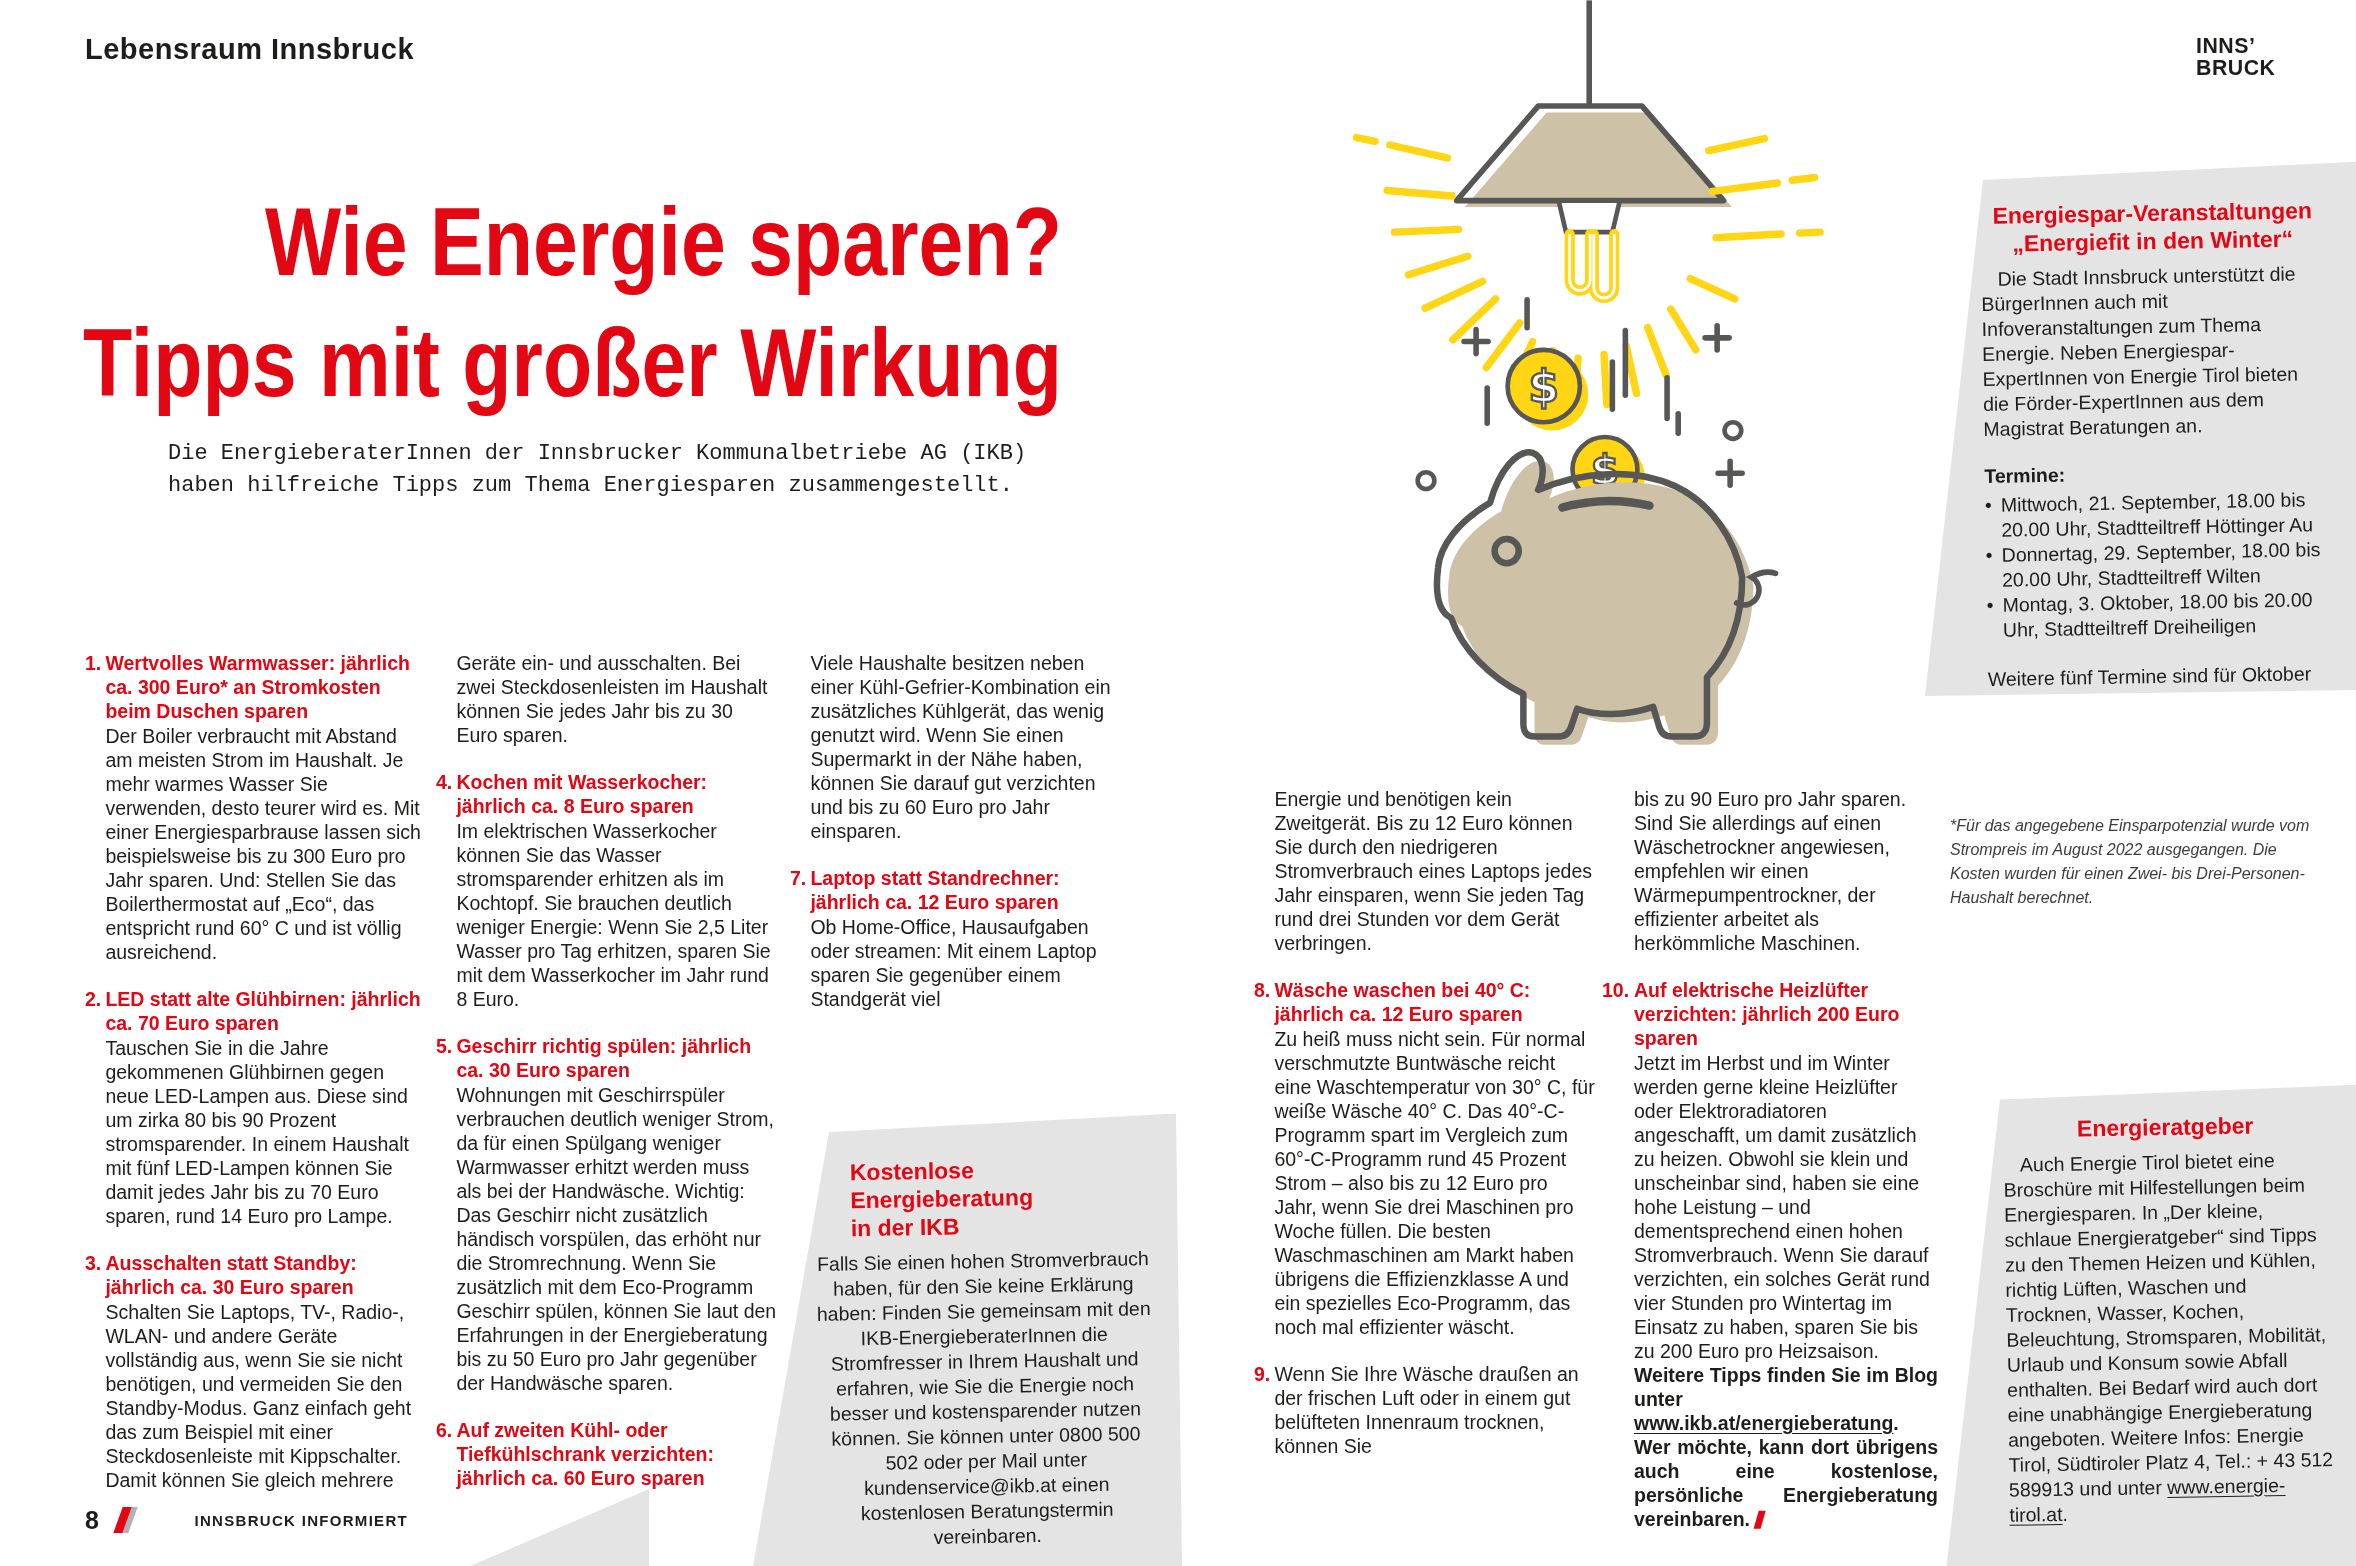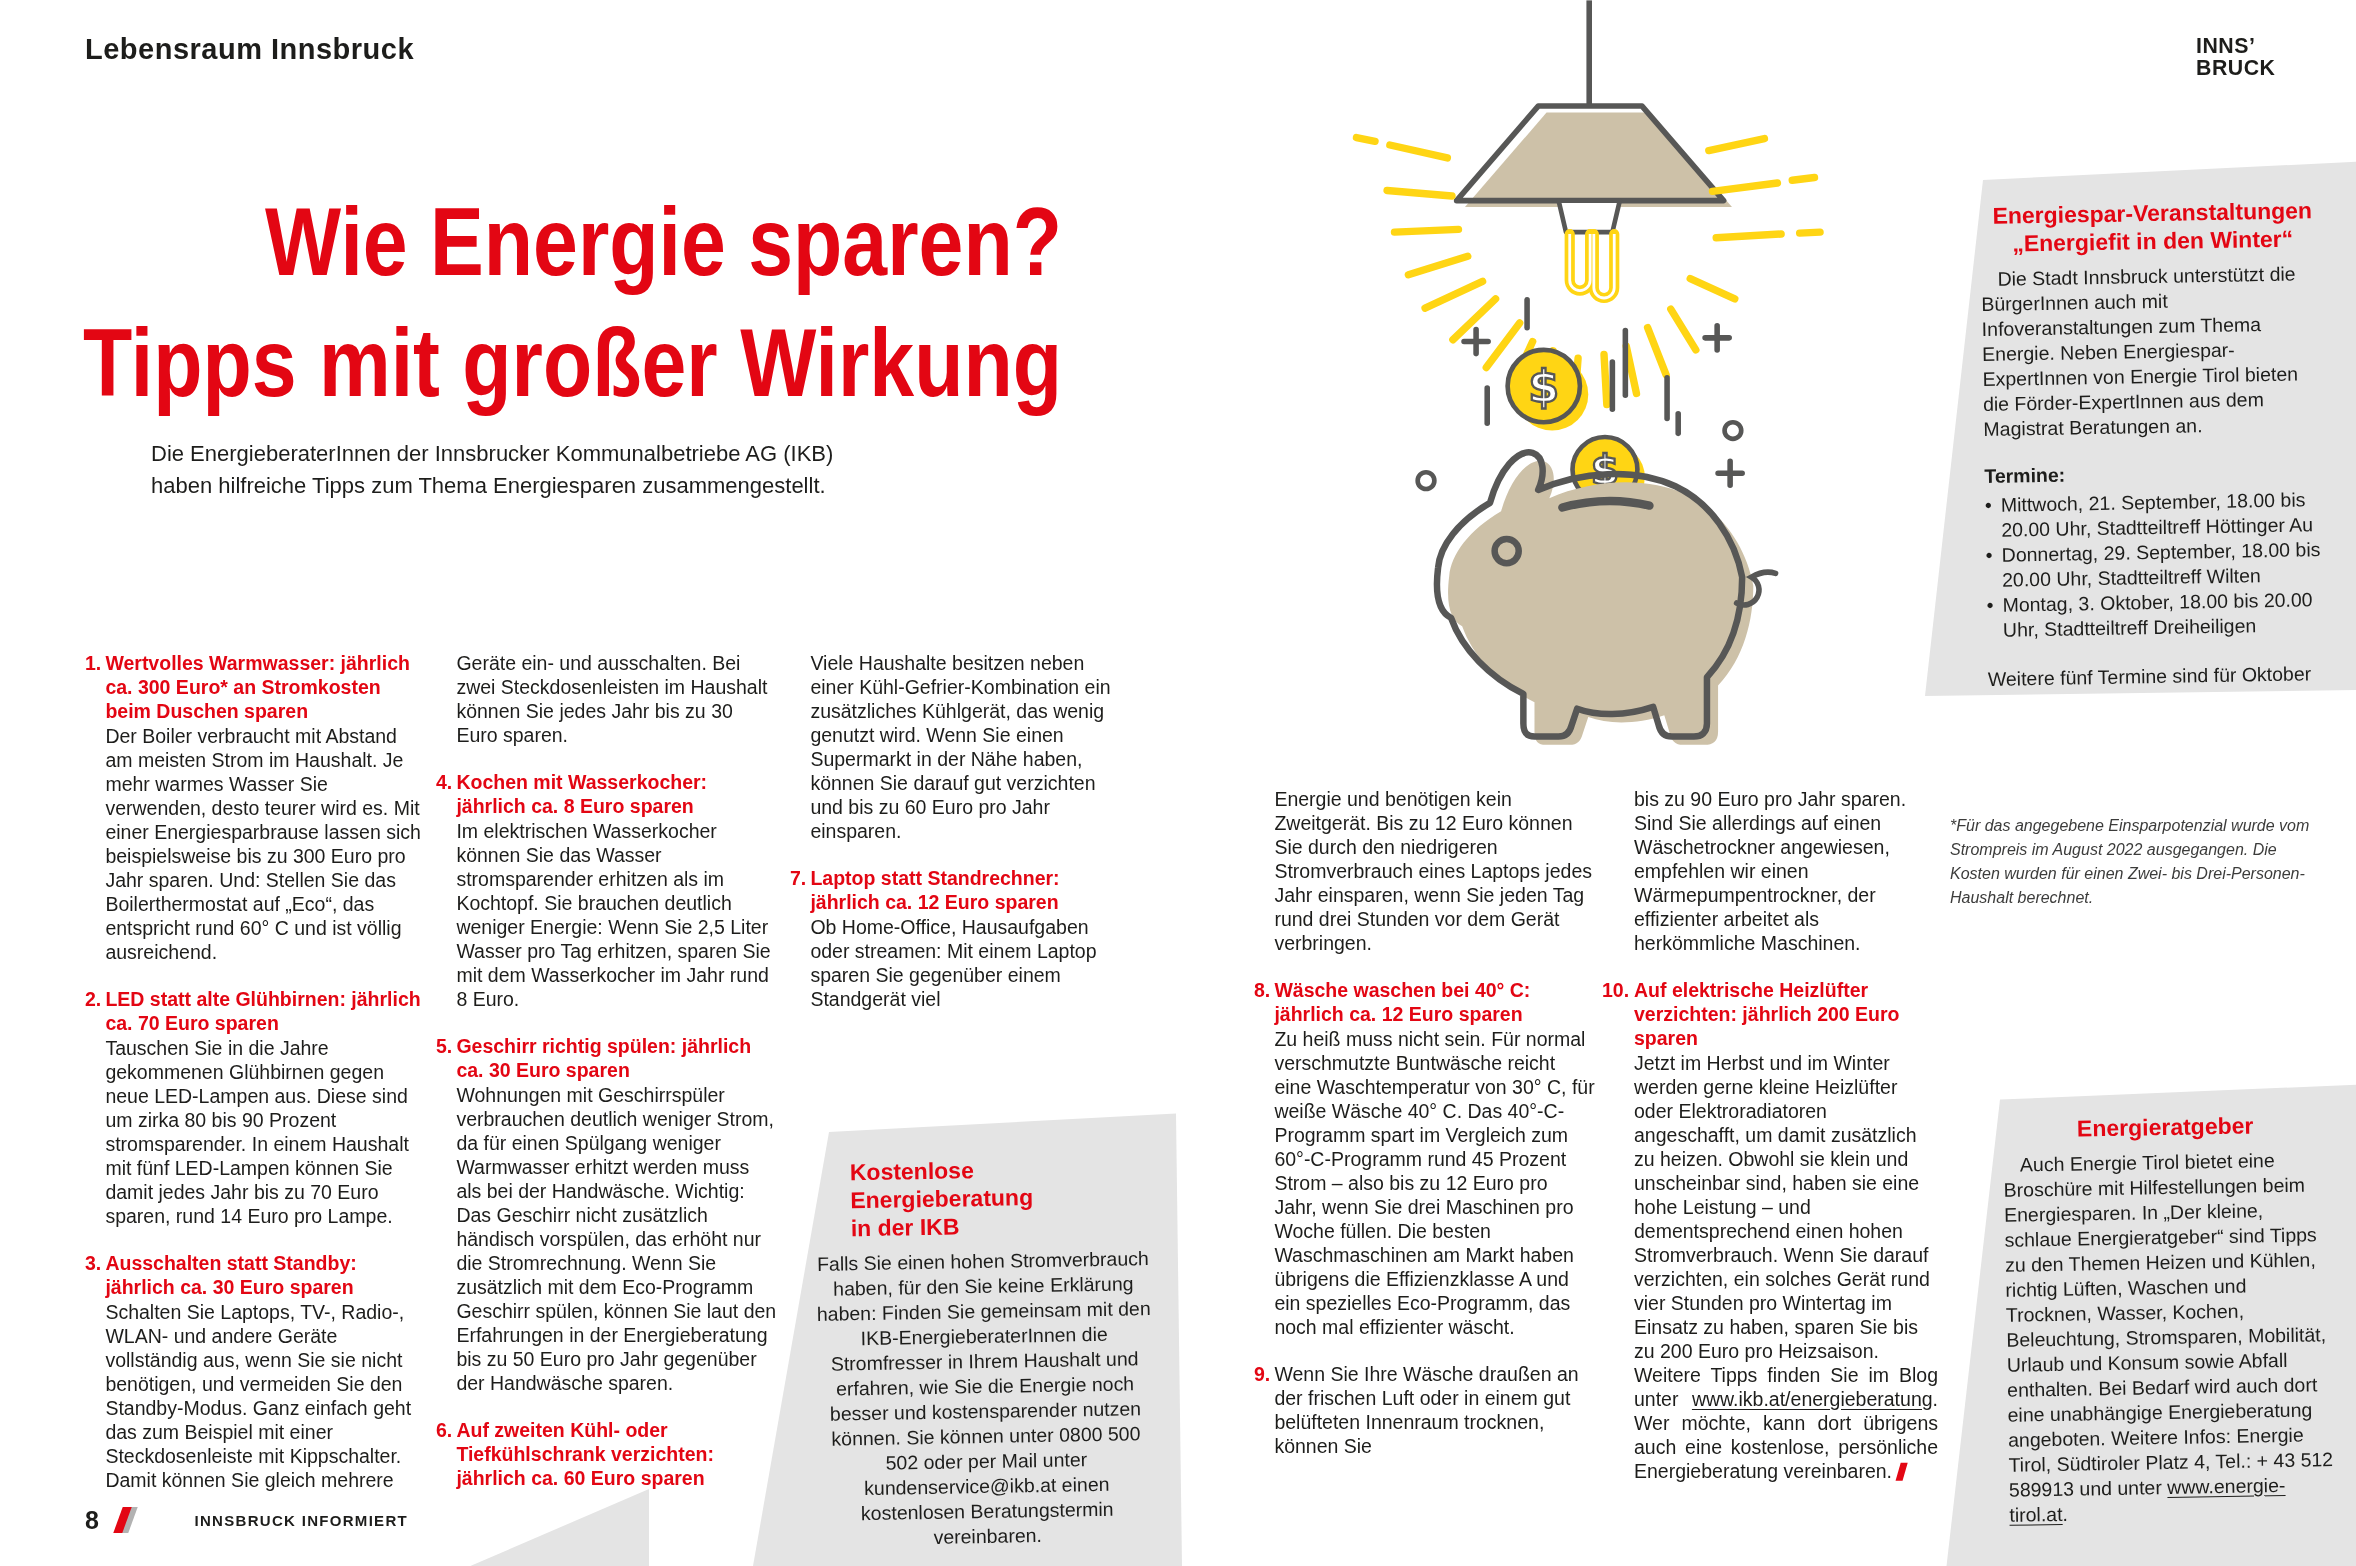--- a/index.html
+++ b/index.html
@@ -14,31 +14,31 @@
   #page{position:relative;width:2356px;height:1567px;background:#fff;overflow:hidden;
         font-family:"Liberation Sans",sans-serif;color:var(--ink);}
   .abs{position:absolute;}
 
   .kicker{left:85px;top:33px;font-size:29px;font-weight:bold;letter-spacing:0.5px;}
   .logo{left:2196px;top:35px;font-size:21.3px;font-weight:800;line-height:1.05;letter-spacing:0.5px;}
 
   .headline{left:83px;top:182px;color:var(--red);font-weight:bold;font-size:96px;line-height:1.26;text-align:right;}
   .headline .hl{transform:scaleX(.84);transform-origin:left center;white-space:nowrap;}
 
-  .intro{left:151px;top:438px;font-size:22px;line-height:32px;}
+  .intro{left:168px;top:438px;font-size:22px;line-height:32px;font-family:Liberation Mono, monospace;}
 
   
   .col{position:absolute;font-size:19.5px;line-height:24px;text-align:left;hyphens:auto;}
   .blk{position:relative;padding-left:20.4px;margin:0;}
   .col-wide-num .blk{padding-left:32px;}
   .blk.h{color:var(--red);font-weight:bold;margin-top:23px;margin-bottom:0.9px;}
   .blk.h .num{position:absolute;left:0;top:0;}
   .col .blk:first-child{margin-top:0;}
   p.blk{margin:0;}
-  .closing{margin-top:23px;text-align:justify;}
+  .closing{margin-top:23px;text-align:justify;font-weight:bold;}
   a.plainlink{color:inherit;text-decoration:underline;text-underline-offset:2.8px;cursor:pointer;}
   .endslash{display:inline-block;width:7.4px;height:17.6px;background:var(--red);
             transform:skewX(-16deg) translateY(2.8px);margin-left:7.4px;}
 
   
   .graybox{position:absolute;background:var(--graybox);}
   .boxinner{position:absolute;transform:rotate(-1deg);transform-origin:50% 50%;}
   .boxtitle{color:var(--red);font-weight:bold;font-size:23px;line-height:28px;margin:0 0 9.3px 0;}
   .boxbody{font-size:19.5px;line-height:25px;margin:0;}
   .indent1{text-indent:16.7px;}

